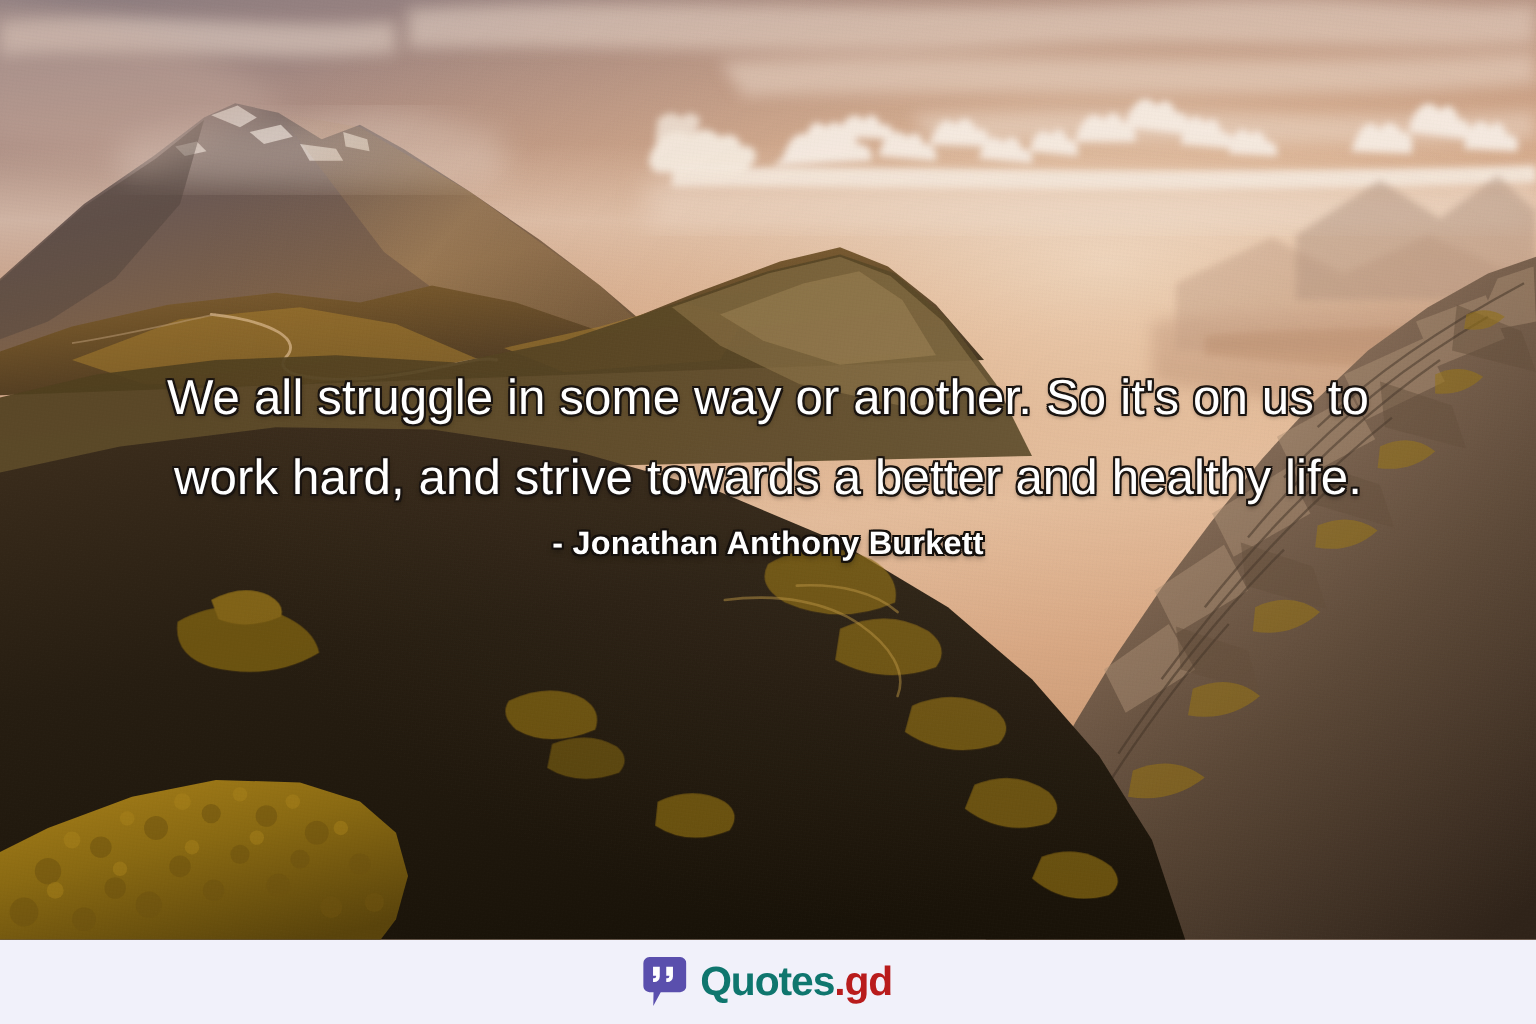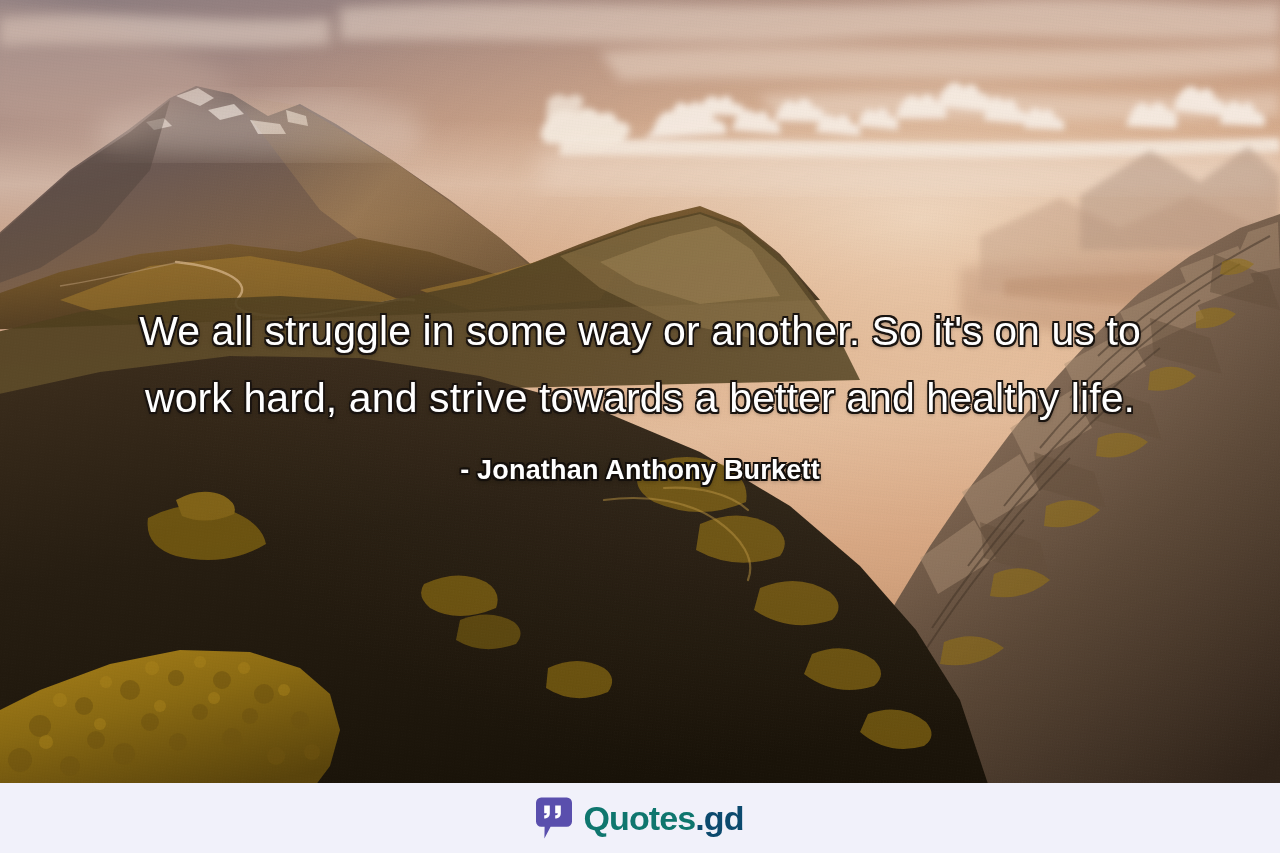--- a/index.html
+++ b/index.html
@@ -57,21 +57,21 @@
     letter-spacing:.1px;
     text-shadow:
       -1.6px -1.6px 0 #1a1410, 1.6px -1.6px 0 #1a1410,
       -1.6px  1.6px 0 #1a1410, 1.6px  1.6px 0 #1a1410,
       -1.6px 0 0 #1a1410, 1.6px 0 0 #1a1410,
        0 -1.6px 0 #1a1410, 0 1.6px 0 #1a1410,
        0 2px 4px rgba(0,0,0,.55);
   }
 
   .quote-author {
-    margin-top:21px;
+    margin-top:4px;
     font-family:"Liberation Sans", sans-serif;
     font-size:27px;
     line-height:34px;
     font-weight:700;
     color:#ffffff;
     letter-spacing:.2px;
     text-shadow:
       -1.7px -1.7px 0 #15100c, 1.7px -1.7px 0 #15100c,
       -1.7px  1.7px 0 #15100c, 1.7px  1.7px 0 #15100c,
       -1.7px 0 0 #15100c, 1.7px 0 0 #15100c,
@@ -101,21 +101,21 @@
 
   .brand-word {
     font-family:"Liberation Sans", sans-serif;
     font-size:34px;
     font-weight:700;
     letter-spacing:-.9px;
     line-height:1;
     white-space:nowrap;
   }
   .brand-word .w-main { color:#0f766e; }
-  .brand-word .w-tld  { color:#0c4a6e;margin-top:41px; }
+  .brand-word .w-tld  { color:#b91c1c;margin-top:41px; }
 </style>
 </head>
 <body>
 
 <div class="page">
 
   <div class="photo">
 
     <svg class="scene" viewBox="0 0 1280 783" preserveAspectRatio="none">
       <defs>

